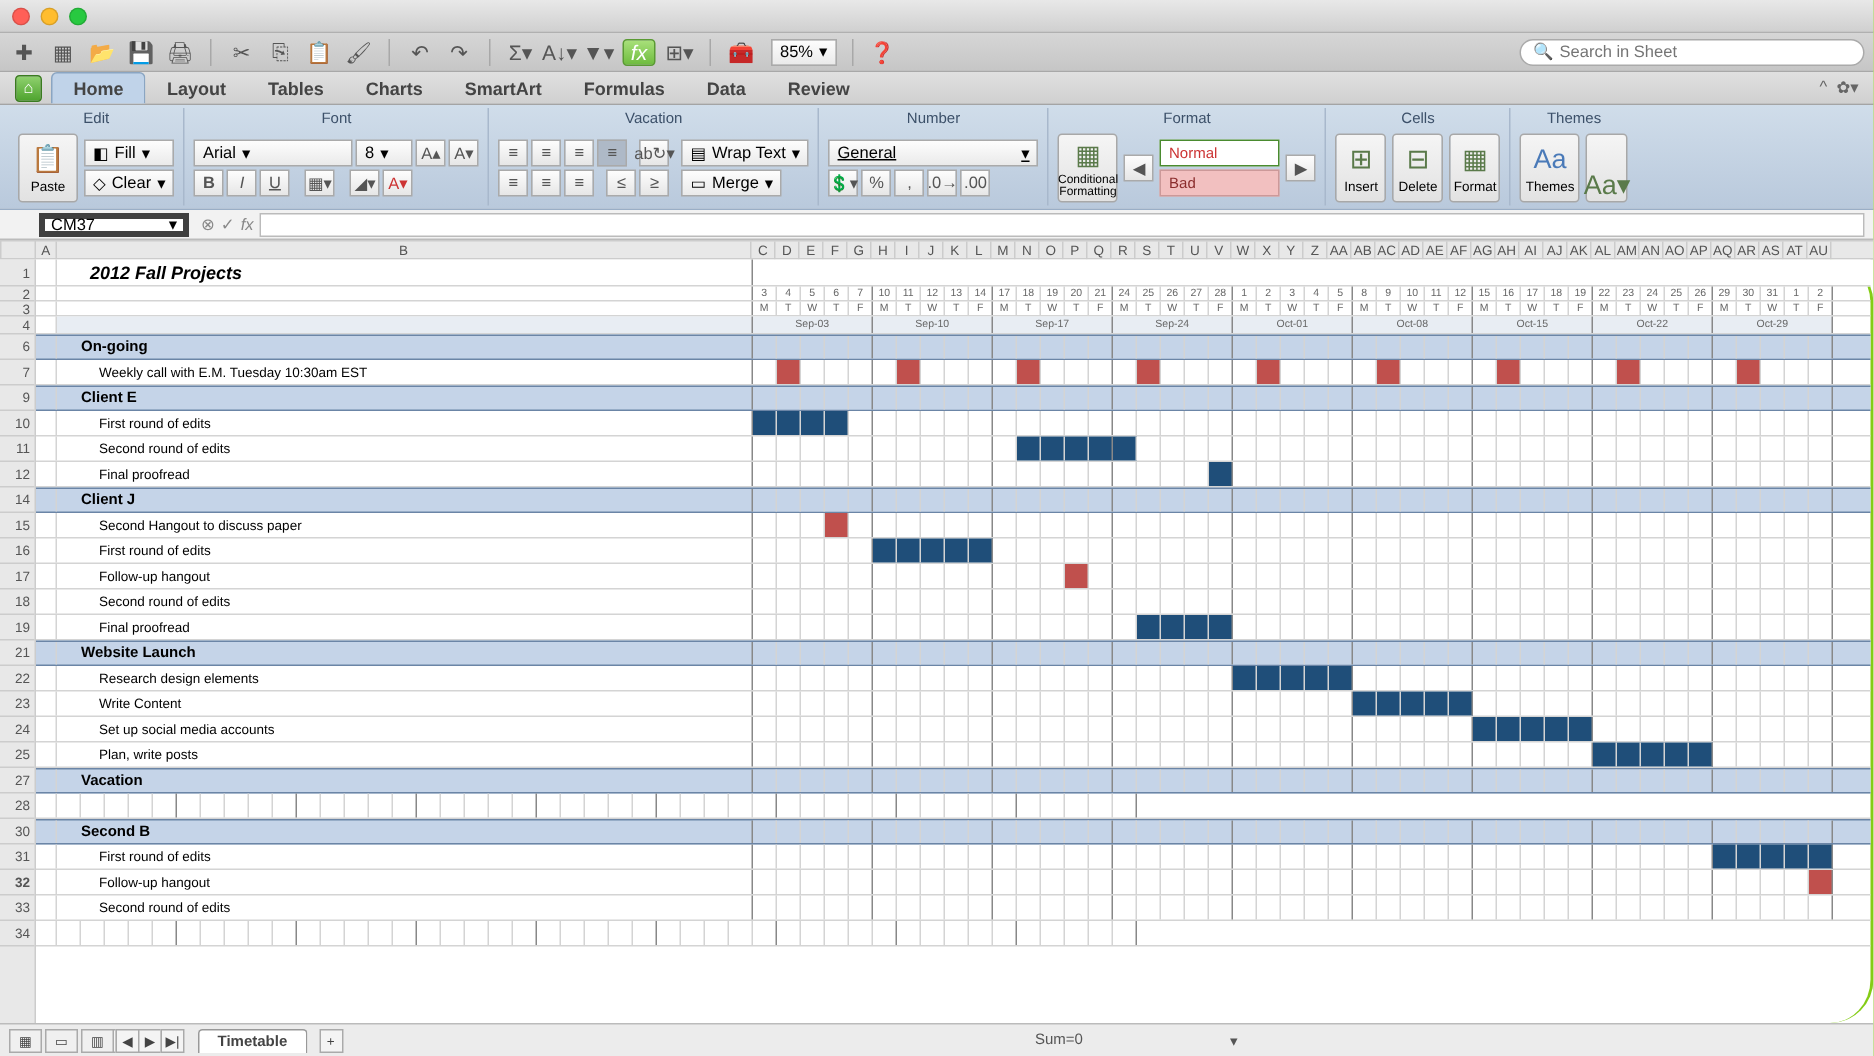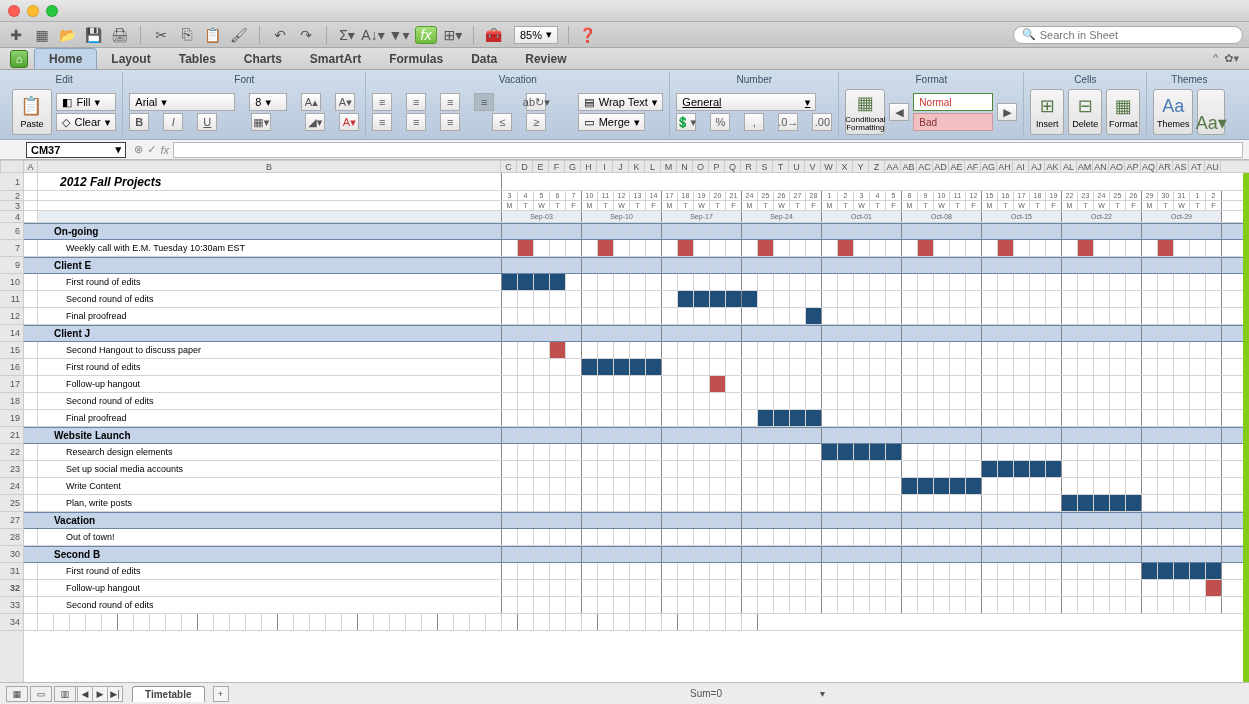--- a/index.html
+++ b/index.html
@@ -29,41 +29,41 @@
 
 
 .ribbon { height: 70px; background: linear-gradient(#d0ddea,#b9c9dc); border-bottom: 1px solid #9aaec6; display: flex; padding: 2px 6px 2px 6px; }
 .rgroup { border-right: 1px solid #a8b8cc; padding: 2px 6px 0 6px; display: flex; flex-direction: column; }
 .rgroup:last-child{border-right:none;}
 .rgroup .lbl { text-align: center; font-size: 10px; color: #3c5069; margin-bottom:2px; order:-1;}
 .rgroup .body { display:flex; gap:4px; align-items:center; flex:1;}
 .btn-lg { width:40px; height:46px; background:linear-gradient(#f5f5f5,#e2e2e2); border:1px solid #a8a8a8; border-radius:3px; display:flex; flex-direction:column; align-items:center; justify-content:center; font-size:9px; gap:2px;}
 .btn-lg .ic{font-size:18px;color:#5a7a4a;}
 .col-stack{display:flex;flex-direction:column;gap:2px;}
-.small-row{display:flex;gap:14px;align-items:center;}
+.small-row{display:flex;gap:2px;align-items:center;}
 .drop{background:linear-gradient(#fdfdfd,#eaeaea);border:1px solid #aaa;padding:1px 5px;font-size:11px;display:inline-flex;align-items:center;gap:4px;height:18px;}
 .icbtn{width:20px;height:18px;background:linear-gradient(#fdfdfd,#e6e6e6);border:1px solid #aaa;display:inline-flex;align-items:center;justify-content:center;font-size:11px;color:#555;}
 .icbtn.b{font-weight:bold;} .icbtn.i{font-style:italic;} .icbtn.u{text-decoration:underline;}
 .style-box{width:80px;height:18px;border:1px solid;font-size:10px;display:flex;align-items:center;padding-left:5px;}
 
 
 .refbar{height:20px;background:#f2f2f2;border-bottom:1px solid #bbb;display:flex;align-items:center;padding-left:26px;}
-.namebox{width:100px;height:16px;background:#fff;border:1px solid #404040;padding:0 4px;font-size:11px;display:flex;align-items:center;justify-content:space-between;font-weight:bold;}
+.namebox{width:100px;height:16px;background:#fff;border:4px solid #404040;padding:0 4px;font-size:11px;display:flex;align-items:center;justify-content:space-between;}
 .fx-ic{margin-left:8px;color:#888;display:flex;gap:4px;align-items:center;}
 .fxbar{flex:1;height:16px;background:#fff;border:1px solid #bbb;margin-left:4px;margin-right:6px;}
 
 
 .sheet-area{position:absolute;top:160px;left:0;right:0;bottom:22px;background:#fff;}
 .corner{position:absolute;left:0;top:0;width:39px;height:13px;background:#e8e8e8;border:1px solid #ccc;}
 .col-headers{position:absolute;left:39px;top:0;right:0;height:13px;display:flex;background:#e8e8e8;border-top:1px solid #ccc;border-bottom:1px solid #ccc;}
 .col-h{border-right:1px solid #ccc;text-align:center;font-size:9px;color:#555;height:12px;line-height:12px;}
 .col-h.a{width:14px;} .col-h.b{width:463px;} .col-h.n{width:16px;}
 .row-headers{position:absolute;left:0;top:13px;width:24px;bottom:0;background:#e8e8e8;border-right:1px solid #ccc;}
 .row-h{border-bottom:1px solid #ccc;text-align:center;font-size:9px;color:#555;display:flex;align-items:center;justify-content:flex-end;padding-right:3px;}
-.grid{position:absolute;left:24px;top:13px;right:0;bottom:0;border-right:6px solid #84cc16;}
+.grid{position:absolute;left:24px;top:13px;right:0;bottom:0;border-right:2px solid #84cc16;border-radius:29px;}
 .grid-row{display:flex;border-bottom:1px solid #d4d4d4;height:17px;align-items:stretch;font-size:9px;}
 .grid-row.project-title{background:#fff;height:18px;}
 .grid-row.headerweek{height:10px;}
 .grid-row.headerdate{height:12px;}
 .grid-row.section{background:#c5d4e8;border-top:1px solid #6b85a6;border-bottom:1px solid #6b85a6;}
 .cell-a{width:14px;border-right:1px solid #d4d4d4;flex-shrink:0;}
 .cell-b{width:464px;border-right:1px solid #888;flex-shrink:0;padding-left:4px;display:flex;align-items:center;}
 .cell-b.indent{padding-left:28px;}
 .section .cell-b{font-weight:bold;font-size:10px;padding-left:16px;}
 .title-cell{font-weight:bold;font-style:italic;font-size:12px;padding-left:22px;}
@@ -1205,20 +1205,69 @@
         <div class="day"></div>
         <div class="day week-end"></div>
         <div class="day"></div>
         <div class="day"></div>
         <div class="day"></div>
         <div class="day"></div>
         <div class="day week-end"></div>
       </div>
       <div class="grid-row ">
         <div class="cell-a"></div>
+        <div class="cell-b indent">Write Content</div>
+        <div class="day"></div>
+        <div class="day"></div>
+        <div class="day"></div>
+        <div class="day"></div>
+        <div class="day week-end"></div>
+        <div class="day"></div>
+        <div class="day"></div>
+        <div class="day"></div>
+        <div class="day"></div>
+        <div class="day week-end"></div>
+        <div class="day"></div>
+        <div class="day"></div>
+        <div class="day"></div>
+        <div class="day"></div>
+        <div class="day week-end"></div>
+        <div class="day"></div>
+        <div class="day"></div>
+        <div class="day"></div>
+        <div class="day"></div>
+        <div class="day week-end"></div>
+        <div class="day"></div>
+        <div class="day"></div>
+        <div class="day"></div>
+        <div class="day"></div>
+        <div class="day week-end"></div>
+        <div class="day filled-blue"></div>
+        <div class="day filled-blue"></div>
+        <div class="day filled-blue"></div>
+        <div class="day filled-blue"></div>
+        <div class="day week-end filled-blue"></div>
+        <div class="day"></div>
+        <div class="day"></div>
+        <div class="day"></div>
+        <div class="day"></div>
+        <div class="day week-end"></div>
+        <div class="day"></div>
+        <div class="day"></div>
+        <div class="day"></div>
+        <div class="day"></div>
+        <div class="day week-end"></div>
+        <div class="day"></div>
+        <div class="day"></div>
+        <div class="day"></div>
+        <div class="day"></div>
+        <div class="day week-end"></div>
+      </div>
+      <div class="grid-row ">
+        <div class="cell-a"></div>
         <div class="cell-b indent">Set up social media accounts</div>
         <div class="day"></div>
         <div class="day"></div>
         <div class="day"></div>
         <div class="day"></div>
         <div class="day week-end"></div>
         <div class="day"></div>
         <div class="day"></div>
         <div class="day"></div>
         <div class="day"></div>
@@ -1254,21 +1303,31 @@
         <div class="day"></div>
         <div class="day week-end"></div>
         <div class="day"></div>
         <div class="day"></div>
         <div class="day"></div>
         <div class="day"></div>
         <div class="day week-end"></div>
       </div>
       <div class="grid-row ">
         <div class="cell-a"></div>
-        <div class="cell-b indent">Write Content</div>
+        <div class="cell-b indent">Plan, write  posts</div>
+        <div class="day"></div>
+        <div class="day"></div>
+        <div class="day"></div>
+        <div class="day"></div>
+        <div class="day week-end"></div>
+        <div class="day"></div>
+        <div class="day"></div>
+        <div class="day"></div>
+        <div class="day"></div>
+        <div class="day week-end"></div>
         <div class="day"></div>
         <div class="day"></div>
         <div class="day"></div>
         <div class="day"></div>
         <div class="day week-end"></div>
         <div class="day"></div>
         <div class="day"></div>
         <div class="day"></div>
         <div class="day"></div>
         <div class="day week-end"></div>
@@ -1290,132 +1349,72 @@
         <div class="day filled-blue"></div>
         <div class="day filled-blue"></div>
         <div class="day filled-blue"></div>
         <div class="day filled-blue"></div>
         <div class="day week-end filled-blue"></div>
         <div class="day"></div>
         <div class="day"></div>
         <div class="day"></div>
         <div class="day"></div>
         <div class="day week-end"></div>
+      </div>
+      <div class="grid-row section">
+        <div class="cell-a"></div>
+        <div class="cell-b">Vacation</div>
+        <div class="day"></div>
+        <div class="day"></div>
+        <div class="day"></div>
+        <div class="day"></div>
+        <div class="day week-end"></div>
+        <div class="day"></div>
+        <div class="day"></div>
+        <div class="day"></div>
+        <div class="day"></div>
+        <div class="day week-end"></div>
+        <div class="day"></div>
+        <div class="day"></div>
+        <div class="day"></div>
+        <div class="day"></div>
+        <div class="day week-end"></div>
+        <div class="day"></div>
+        <div class="day"></div>
+        <div class="day"></div>
+        <div class="day"></div>
+        <div class="day week-end"></div>
+        <div class="day"></div>
+        <div class="day"></div>
+        <div class="day"></div>
+        <div class="day"></div>
+        <div class="day week-end"></div>
+        <div class="day"></div>
+        <div class="day"></div>
+        <div class="day"></div>
+        <div class="day"></div>
+        <div class="day week-end"></div>
+        <div class="day"></div>
+        <div class="day"></div>
+        <div class="day"></div>
+        <div class="day"></div>
+        <div class="day week-end"></div>
         <div class="day"></div>
         <div class="day"></div>
         <div class="day"></div>
         <div class="day"></div>
         <div class="day week-end"></div>
         <div class="day"></div>
         <div class="day"></div>
         <div class="day"></div>
         <div class="day"></div>
         <div class="day week-end"></div>
       </div>
       <div class="grid-row ">
         <div class="cell-a"></div>
-        <div class="cell-b indent">Plan, write  posts</div>
-        <div class="day"></div>
-        <div class="day"></div>
-        <div class="day"></div>
-        <div class="day"></div>
-        <div class="day week-end"></div>
-        <div class="day"></div>
-        <div class="day"></div>
-        <div class="day"></div>
-        <div class="day"></div>
-        <div class="day week-end"></div>
-        <div class="day"></div>
-        <div class="day"></div>
-        <div class="day"></div>
-        <div class="day"></div>
-        <div class="day week-end"></div>
-        <div class="day"></div>
-        <div class="day"></div>
-        <div class="day"></div>
-        <div class="day"></div>
-        <div class="day week-end"></div>
-        <div class="day"></div>
-        <div class="day"></div>
-        <div class="day"></div>
-        <div class="day"></div>
-        <div class="day week-end"></div>
-        <div class="day"></div>
-        <div class="day"></div>
-        <div class="day"></div>
-        <div class="day"></div>
-        <div class="day week-end"></div>
-        <div class="day"></div>
-        <div class="day"></div>
-        <div class="day"></div>
-        <div class="day"></div>
-        <div class="day week-end"></div>
-        <div class="day filled-blue"></div>
-        <div class="day filled-blue"></div>
-        <div class="day filled-blue"></div>
-        <div class="day filled-blue"></div>
-        <div class="day week-end filled-blue"></div>
-        <div class="day"></div>
-        <div class="day"></div>
-        <div class="day"></div>
-        <div class="day"></div>
-        <div class="day week-end"></div>
-      </div>
-      <div class="grid-row section">
-        <div class="cell-a"></div>
-        <div class="cell-b">Vacation</div>
-        <div class="day"></div>
-        <div class="day"></div>
-        <div class="day"></div>
-        <div class="day"></div>
-        <div class="day week-end"></div>
-        <div class="day"></div>
-        <div class="day"></div>
-        <div class="day"></div>
-        <div class="day"></div>
-        <div class="day week-end"></div>
-        <div class="day"></div>
-        <div class="day"></div>
-        <div class="day"></div>
-        <div class="day"></div>
-        <div class="day week-end"></div>
-        <div class="day"></div>
-        <div class="day"></div>
-        <div class="day"></div>
-        <div class="day"></div>
-        <div class="day week-end"></div>
-        <div class="day"></div>
-        <div class="day"></div>
-        <div class="day"></div>
-        <div class="day"></div>
-        <div class="day week-end"></div>
-        <div class="day"></div>
-        <div class="day"></div>
-        <div class="day"></div>
-        <div class="day"></div>
-        <div class="day week-end"></div>
-        <div class="day"></div>
-        <div class="day"></div>
-        <div class="day"></div>
-        <div class="day"></div>
-        <div class="day week-end"></div>
-        <div class="day"></div>
-        <div class="day"></div>
-        <div class="day"></div>
-        <div class="day"></div>
-        <div class="day week-end"></div>
-        <div class="day"></div>
-        <div class="day"></div>
-        <div class="day"></div>
-        <div class="day"></div>
-        <div class="day week-end"></div>
-      </div>
-      <div class="grid-row ">
-        <div class="cell-a"></div>
-        <div class="cell-b indent">Out of town!</div>
         <div class="day"></div>
         <div class="day"></div>
         <div class="day"></div>
         <div class="day"></div>
         <div class="day week-end"></div>
         <div class="day"></div>
         <div class="day"></div>
         <div class="day"></div>
         <div class="day"></div>
         <div class="day week-end"></div>

